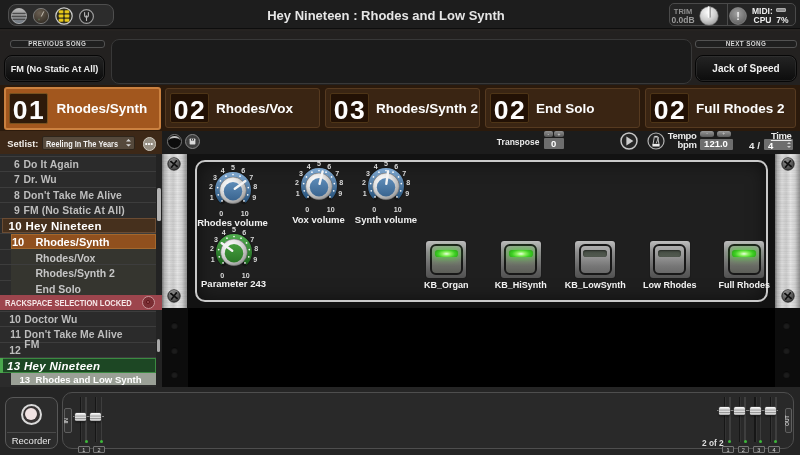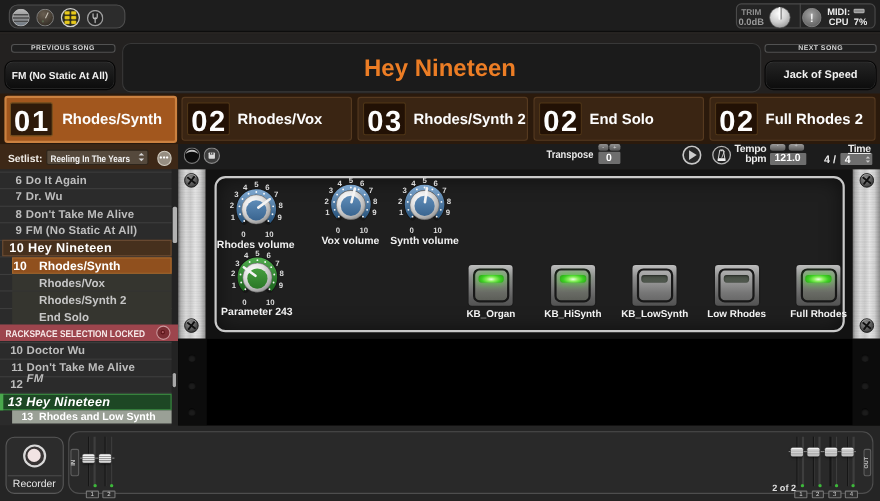--- a/index.html
+++ b/index.html
@@ -42,20 +42,21 @@
 <rect x="-5.2" y="-1.5" width="4.5" height="3" rx="0.7"></rect>
         <rect x="0.7" y="-1.5" width="4.5" height="3" rx="0.7"></rect>
 <rect x="-5.2" y="2.8" width="4.5" height="3" rx="0.7"></rect>
         <rect x="0.7" y="2.8" width="4.5" height="3" rx="0.7"></rect>
 </g>
     </svg>
 <svg class="abs" style="left:79px;top:8.5px" width="15" height="15" viewBox="-7.5 -7.5 15 15">
 <circle cx="0" cy="0" r="6.9" fill="#242424" stroke="#9d9d9d" stroke-width="1.2"></circle>
 <path d="M -1.9 -4 v 2.6 a 1.9 2.1 0 0 0 3.8 0 v -2.6 M 0 -0.6 v 4.6" fill="none" stroke="#b9b9b9" stroke-width="1.1" stroke-linecap="round"></path>
 </svg>
+<div class="abs" style="left:186px;top:7.5px;width:400px;text-align:center;font-size:13px;font-weight:700;color:#e6e6e6;">Hey Nineteen : Rhodes and Low Synth</div>
 <div class="abs" style="left:668.5px;top:2.5px;width:127px;height:23px;border-radius:5px;background:#242424;border:1px solid #4a4a4a;"></div>
 <div class="abs" style="left:727px;top:3px;width:1px;height:22px;background:#4a4a4a;"></div>
 <div class="abs" style="left:670px;top:6.5px;width:26px;text-align:center;font-size:7.5px;font-weight:700;color:#8f8f8f;">TRIM</div>
 <div class="abs" style="left:668px;top:14.5px;width:30px;text-align:center;font-size:8.5px;font-weight:700;color:#9a9a9a;">0.0dB</div>
 <svg class="abs" style="left:698.5px;top:5.8px" width="20" height="20" viewBox="-10 -10 20 20">
 <defs>
         <radialGradient id="tk" cx="0.42" cy="0.3" r="0.85">
           <stop offset="0" stop-color="#fafafa"></stop>
           <stop offset="0.5" stop-color="#cfcfcf"></stop>
           <stop offset="0.85" stop-color="#9a9a9a"></stop>
@@ -75,21 +76,20 @@
         </radialGradient>
       </defs>
 <circle cx="0" cy="0" r="8.4" fill="url(#pk)" stroke="#8e8e8e" stroke-width="0.7"></circle>
 <text x="0" y="3.8" text-anchor="middle" font-size="11" font-weight="700" fill="#efefef" font-family="Liberation Sans,sans-serif">!</text>
 </svg>
 <div class="abs" style="left:752px;top:6.3px;font-size:8.5px;font-weight:700;color:#ededed;">MIDI:</div>
 <div class="abs" style="left:775.5px;top:7.7px;width:10.5px;height:4.8px;border-radius:1px;background:#8d8d8d;border:0.5px solid #aaa;"></div>
 <div class="abs" style="left:753.5px;top:14.8px;font-size:8.5px;font-weight:700;color:#ededed;">CPU&nbsp;&nbsp;7%</div>
 <div class="abs" style="left:0;top:30.5px;width:800px;height:54.5px;background:#232120;"></div>
 <div class="abs" style="left:111px;top:38.5px;width:581px;height:45.5px;border-radius:8px;background:#1b1b1b;border:1px solid #383838;"></div>
-<div class="abs" style="left:200px;top:48.5px;width:400px;text-align:center;font-size:21.8px;font-weight:700;color:#ec7d25;">Hey Nineteen</div>
 <div class="abs" style="left:9.5px;top:39.5px;width:95.5px;height:8.5px;border-radius:3px;background:#1f1f1f;border:1px solid #525252;"></div>
 <div class="abs" style="left:9.5px;top:40.2px;width:95.5px;text-align:center;font-size:6.3px;font-weight:700;letter-spacing:0.4px;color:#d5d5d5;">PREVIOUS SONG</div>
 <div class="abs" style="left:695px;top:39.5px;width:102px;height:8.5px;border-radius:3px;background:#1f1f1f;border:1px solid #525252;"></div>
 <div class="abs" style="left:695px;top:40.2px;width:102px;text-align:center;font-size:6.3px;font-weight:700;letter-spacing:0.4px;color:#d5d5d5;">NEXT SONG</div>
 <div class="abs" style="left:4px;top:54.5px;width:101px;height:27px;border-radius:8px;background:linear-gradient(180deg,#242424,#0c0c0c);border:1px solid #060606;box-shadow:inset 0 0 0 0.5px #3a3a3a;"></div>
 <div class="abs" style="left:4px;top:63.5px;width:101px;text-align:center;font-size:9.2px;font-weight:700;color:#f0f0f0;">FM (No Static At All)</div>
 <div class="abs" style="left:695px;top:54.5px;width:102px;height:27px;border-radius:8px;background:linear-gradient(180deg,#242424,#0c0c0c);border:1px solid #060606;box-shadow:inset 0 0 0 0.5px #3a3a3a;"></div>
 <div class="abs" style="left:695px;top:62.5px;width:102px;text-align:center;font-size:10px;font-weight:700;color:#f0f0f0;">Jack of Speed</div>
 <div class="abs" style="left:0;top:85px;width:800px;height:46px;background:#2b1a0c;"></div>
 <div class="abs" style="left:3.5px;top:86.5px;width:157px;height:43px;border-radius:3px;background:#a2571e;border:2.5px solid #cb8140;"></div>
@@ -198,21 +198,21 @@
 <div class="abs" style="left:145.8px;top:299.9px;width:4.5px;height:4.5px;border-radius:50%;background:#aa5a60;border:1px solid #5a1418;"></div>
 <div class="abs" style="left:0;top:310.5px;width:155.5px;height:1px;background:#3d3d3d;"></div>
 <div class="abs" style="left:0;top:326.0px;width:155.5px;height:1px;background:#3d3d3d;"></div>
 <div class="abs" style="left:0;top:341.5px;width:155.5px;height:1px;background:#3d3d3d;"></div>
 <div class="abs" style="left:0;top:357.0px;width:155.5px;height:1px;background:#3d3d3d;"></div>
 <div class="abs" style="left:0;top:313.5px;width:21px;text-align:right;font-size:10.4px;font-weight:600;color:#bdbdbd;letter-spacing:0.1px;">10</div>
     <div class="abs" style="left:24.2px;top:313.5px;font-size:10.4px;font-weight:600;color:#bdbdbd;letter-spacing:0.1px;">Doctor Wu</div>
 <div class="abs" style="left:0;top:329.0px;width:21px;text-align:right;font-size:10px;font-weight:600;color:#bdbdbd;letter-spacing:0.1px;">11</div>
     <div class="abs" style="left:24.2px;top:329.0px;font-size:10.4px;font-weight:600;color:#bdbdbd;letter-spacing:0.1px;">Don't Take Me Alive</div>
 <div class="abs" style="left:0;top:344.5px;width:21px;text-align:right;font-size:10.4px;font-weight:600;color:#bdbdbd;letter-spacing:0.1px;">12</div>
-    <div class="abs" style="left:24.2px;top:339px;font-size:10.4px;font-weight:600;color:#bdbdbd;letter-spacing:0.1px;font-style:italic;">FM</div>
+    <div class="abs" style="left:24.2px;top:339px;font-size:10.4px;font-weight:600;color:#bdbdbd;letter-spacing:0.1px;">FM</div>
 <div class="abs" style="left:0px;top:357.8px;width:155.5px;height:15.2px;background:#1d4724;border:1px solid #3b8a41;"></div>
 <div class="abs" style="left:0px;top:357.8px;width:2.5px;height:15.2px;background:#4aa84d;"></div>
 <div class="abs" style="left:7px;top:359.6px;font-size:11.5px;font-weight:700;color:#fff;letter-spacing:0.3px;font-style:italic;">13 Hey Nineteen</div>
 <div class="abs" style="left:11px;top:373.3px;width:144.5px;height:11.9px;background:#9aa096;"></div>
 <div class="abs" style="left:19.5px;top:374.1px;font-size:9.6px;font-weight:700;color:#fff;">13</div>
 <div class="abs" style="left:35.5px;top:374.1px;font-size:9.6px;font-weight:700;color:#fff;">Rhodes and Low Synth</div>
 <div class="abs" style="left:157.4px;top:188px;width:3.2px;height:33px;border-radius:1.5px;background:#b2b2b2;"></div>
 <div class="abs" style="left:157.4px;top:339px;width:2.8px;height:12.5px;border-radius:1.5px;background:#a8a8a8;"></div>
 <div class="abs" style="left:161.5px;top:153.5px;width:25px;height:154px;background:repeating-linear-gradient(180deg, rgba(120,120,120,0.12) 0px, rgba(255,255,255,0) 1.5px, rgba(0,0,0,0.05) 3px, rgba(255,255,255,0) 4.5px), linear-gradient(90deg,#787878 0%,#b5b5b5 10%,#dcdcdc 28%,#cdcdcd 45%,#e6e6e6 62%,#d2d2d2 80%,#8e8e8e 100%);"></div>
 <div class="abs" style="left:775px;top:153.5px;width:25px;height:154px;background:repeating-linear-gradient(180deg, rgba(120,120,120,0.12) 0px, rgba(255,255,255,0) 1.5px, rgba(0,0,0,0.05) 3px, rgba(255,255,255,0) 4.5px), linear-gradient(90deg,#787878 0%,#b5b5b5 10%,#dcdcdc 28%,#cdcdcd 45%,#e6e6e6 62%,#d2d2d2 80%,#8e8e8e 100%);"></div>

